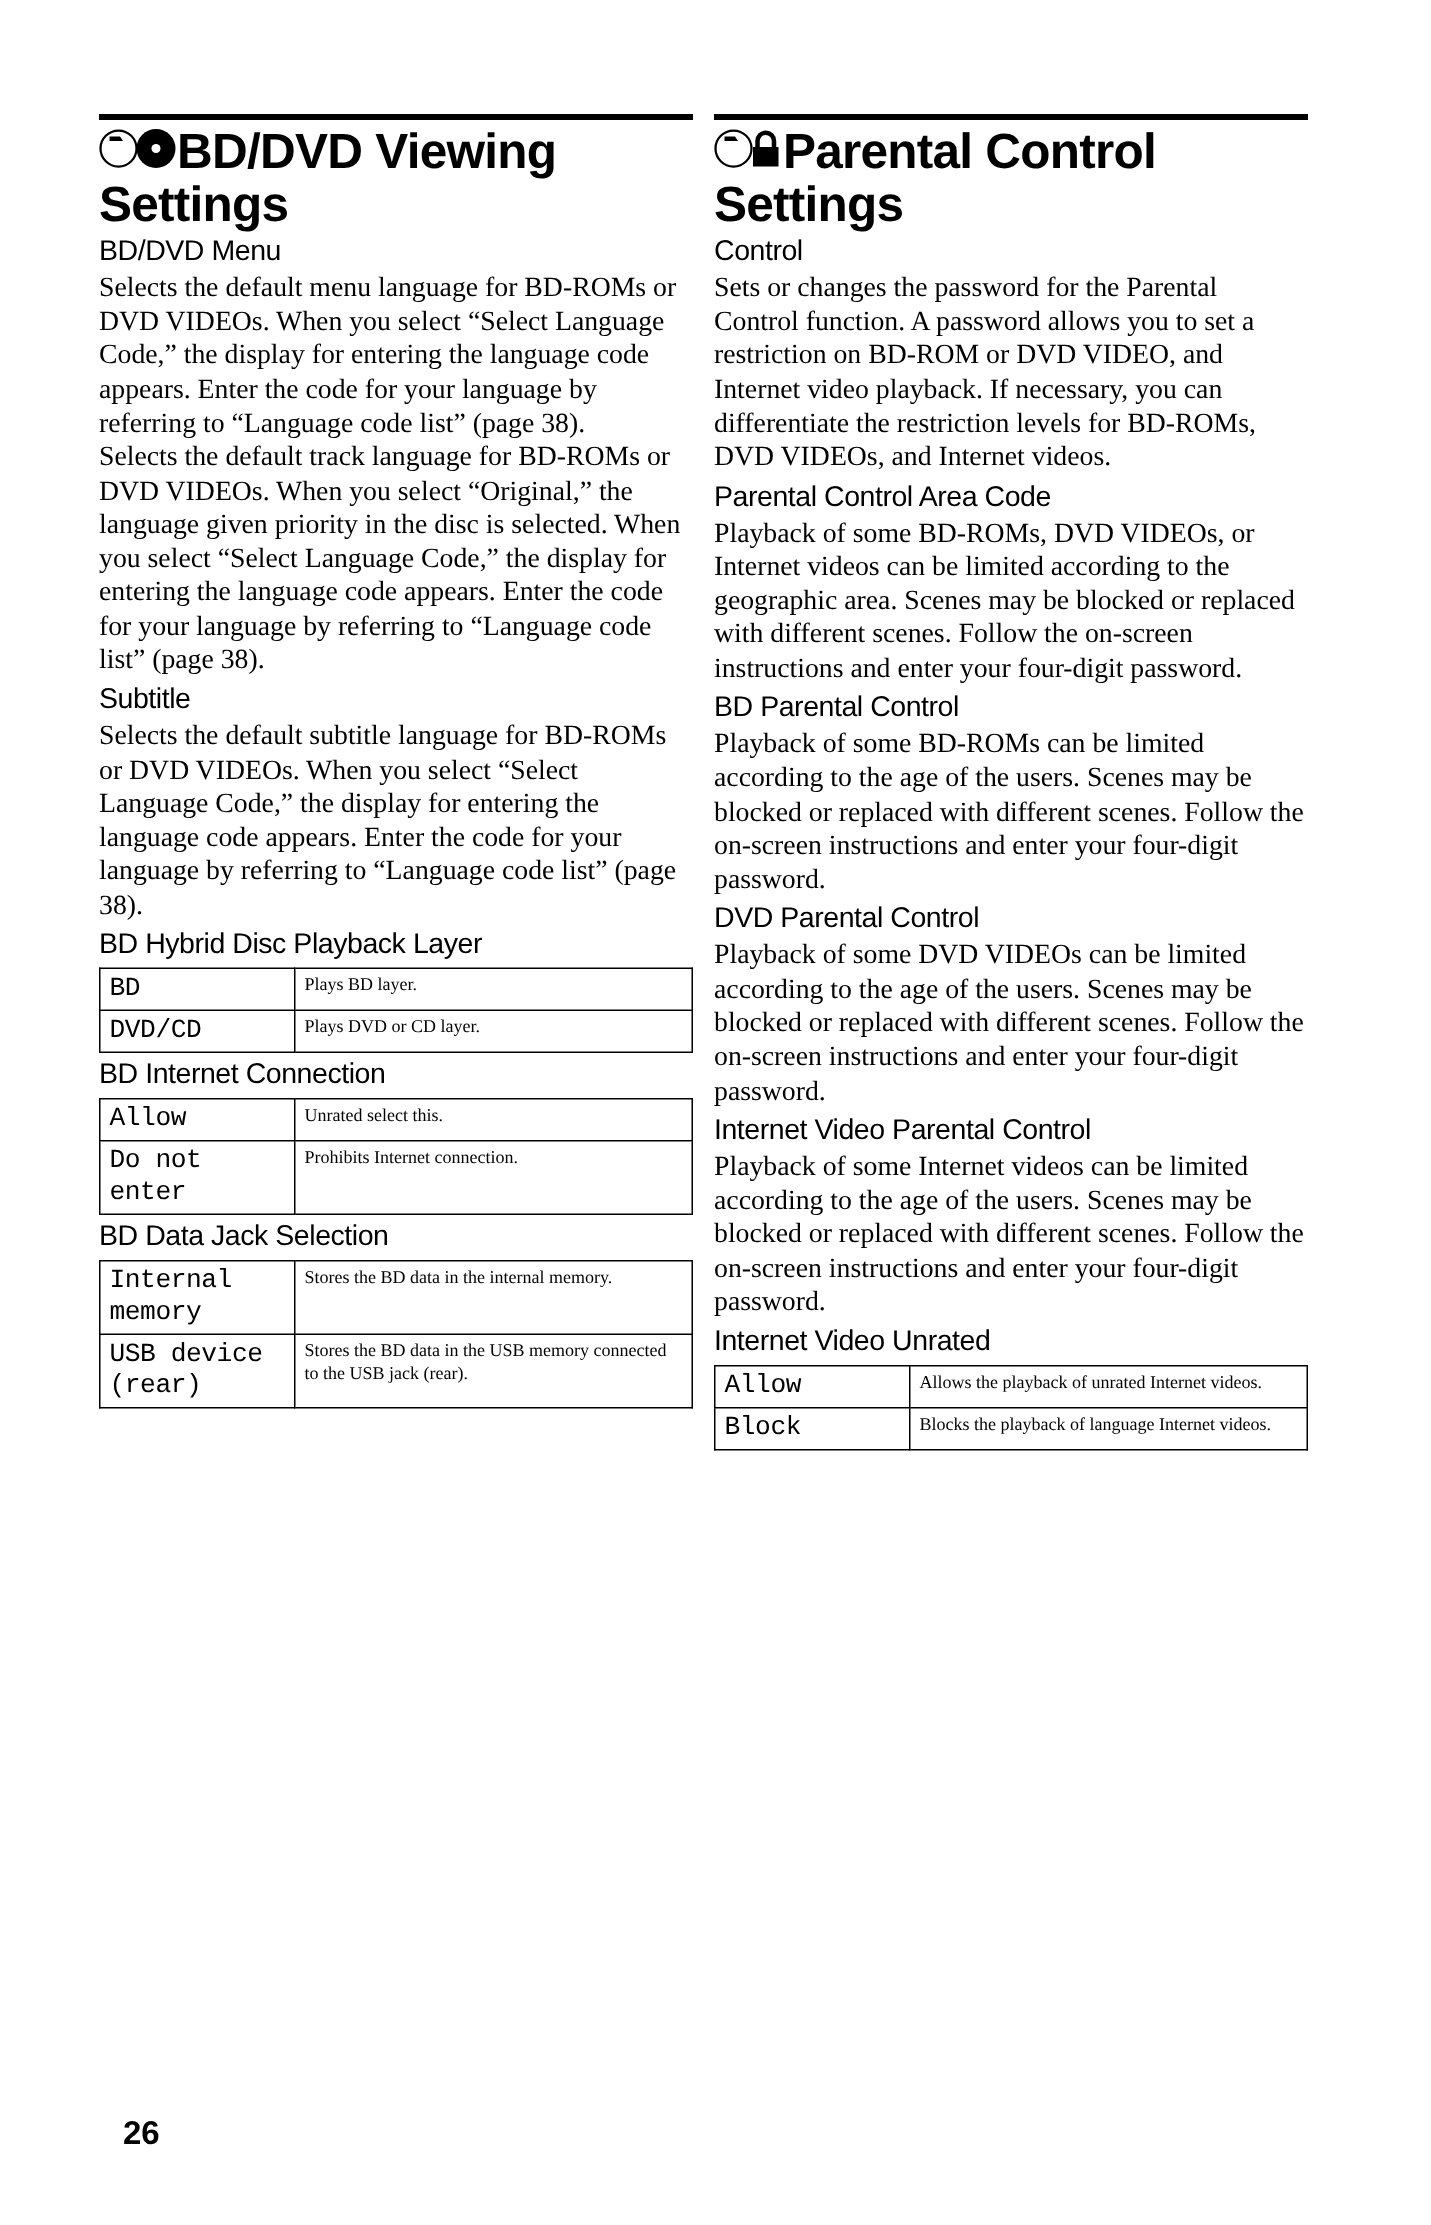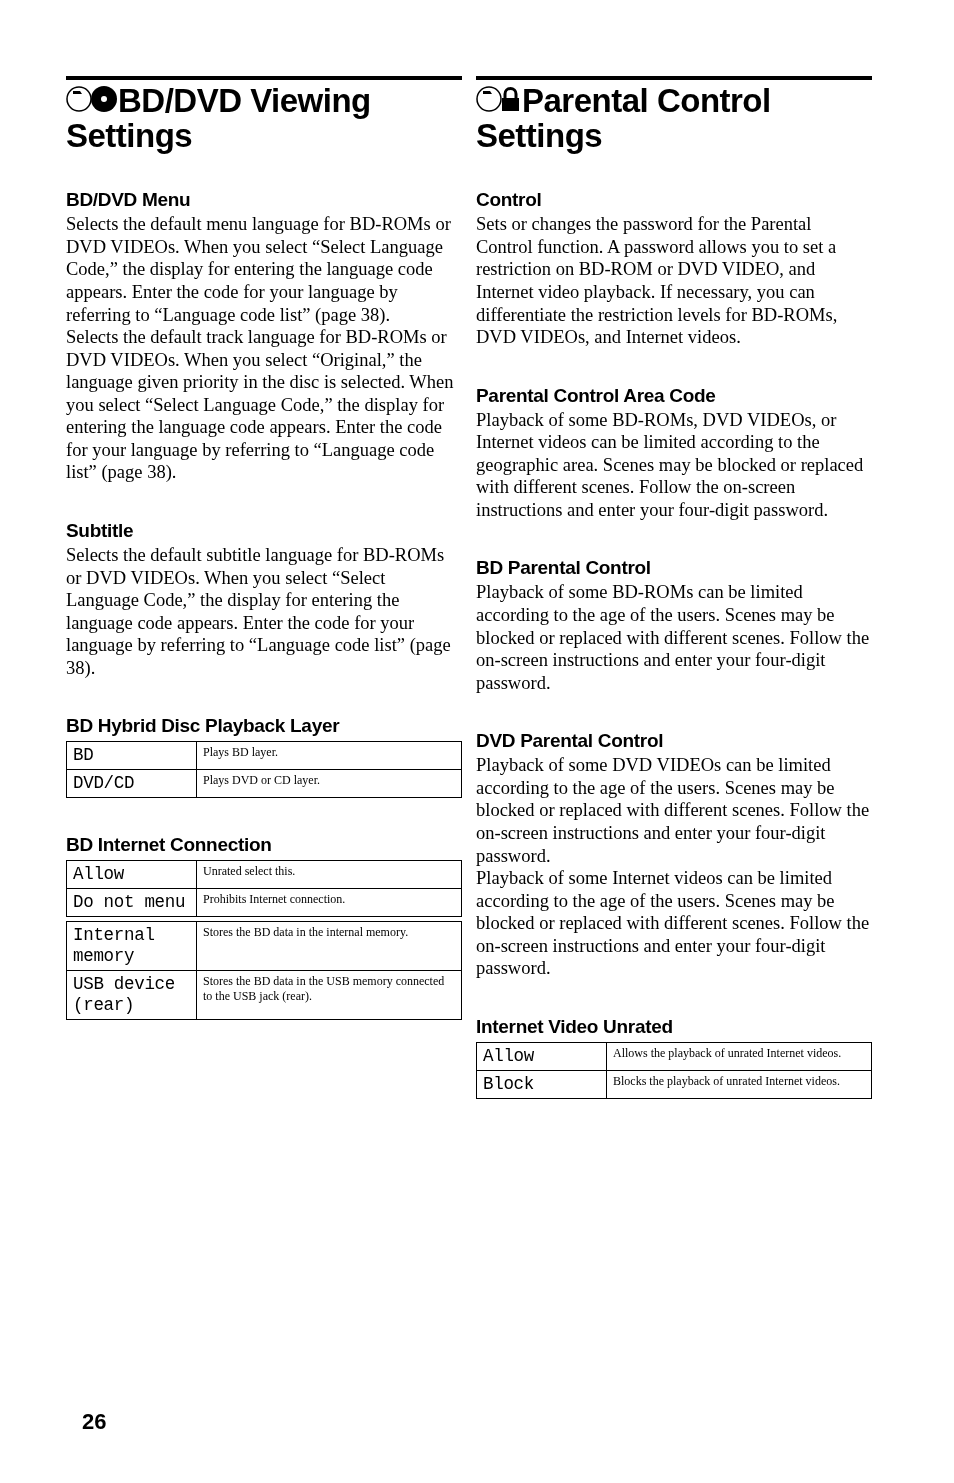--- a/index.html
+++ b/index.html
@@ -30,23 +30,23 @@
     font-size: 33px;
     line-height: 1.05;
     letter-spacing: -0.5px;
   }
   .main-title .icon-slot {
     display: inline-block;
     vertical-align: -2px;
   }
   h3.sub {
     font-family: Arial, Helvetica, sans-serif;
-    font-weight: 700;
+    font-weight: 400;
     font-size: 19px;
-    margin-top: 36px;
+    margin-top: 4px;
     margin-bottom: 2px;
     letter-spacing: -0.3px;
   }
   .body-text {
     font-size: 18.5px;
     line-height: 1.22;
   }
   table {
     border-collapse: collapse;
     width: 100%;
@@ -120,26 +120,27 @@
       </table>
 
     <h3 class="sub">BD Internet Connection</h3>
     <table>
       <tbody>
           <tr>
             <td class="key">Allow</td>
             <td>Unrated select this.</td>
           </tr>
       <tr>
-            <td class="key">Do not menu</td>
+            <td class="key">Do not enter</td>
             <td>Prohibits Internet connection.</td>
           </tr>
     </tbody>
       </table>
 
+    <h3 class="sub">BD Data Jack Selection</h3>
     <table>
       <tbody>
           <tr>
             <td class="key">Internal memory</td>
             <td>Stores the BD data in the internal memory.</td>
           </tr>
       <tr>
             <td class="key">USB device (rear)</td>
             <td>Stores the BD data in the USB memory connected to the USB jack (rear).</td>
           </tr>
@@ -165,32 +166,33 @@
 
     <h3 class="sub">Parental Control Area Code</h3>
     <p class="body-text">Playback of some BD-ROMs, DVD VIDEOs, or Internet videos can be limited according to the geographic area. Scenes may be blocked or replaced with different scenes. Follow the on-screen instructions and enter your four-digit password.</p>
 
     <h3 class="sub">BD Parental Control</h3>
     <p class="body-text">Playback of some BD-ROMs can be limited according to the age of the users. Scenes may be blocked or replaced with different scenes. Follow the on-screen instructions and enter your four-digit password.</p>
 
     <h3 class="sub">DVD Parental Control</h3>
     <p class="body-text">Playback of some DVD VIDEOs can be limited according to the age of the users. Scenes may be blocked or replaced with different scenes. Follow the on-screen instructions and enter your four-digit password.</p>
 
+    <h3 class="sub">Internet Video Parental Control</h3>
     <p class="body-text">Playback of some Internet videos can be limited according to the age of the users. Scenes may be blocked or replaced with different scenes. Follow the on-screen instructions and enter your four-digit password.</p>
 
     <h3 class="sub">Internet Video Unrated</h3>
     <table>
       <tbody>
           <tr>
             <td class="key">Allow</td>
             <td>Allows the playback of unrated Internet videos.</td>
           </tr>
       <tr>
             <td class="key">Block</td>
-            <td>Blocks the playback of unrated Internet videos.</td>
+            <td>Blocks the playback of language Internet videos.</td>
           </tr>
     </tbody>
       </table>
   </div>
 
 </div>
 
 <div class="page-num">26</div>
 
 </body></html>

